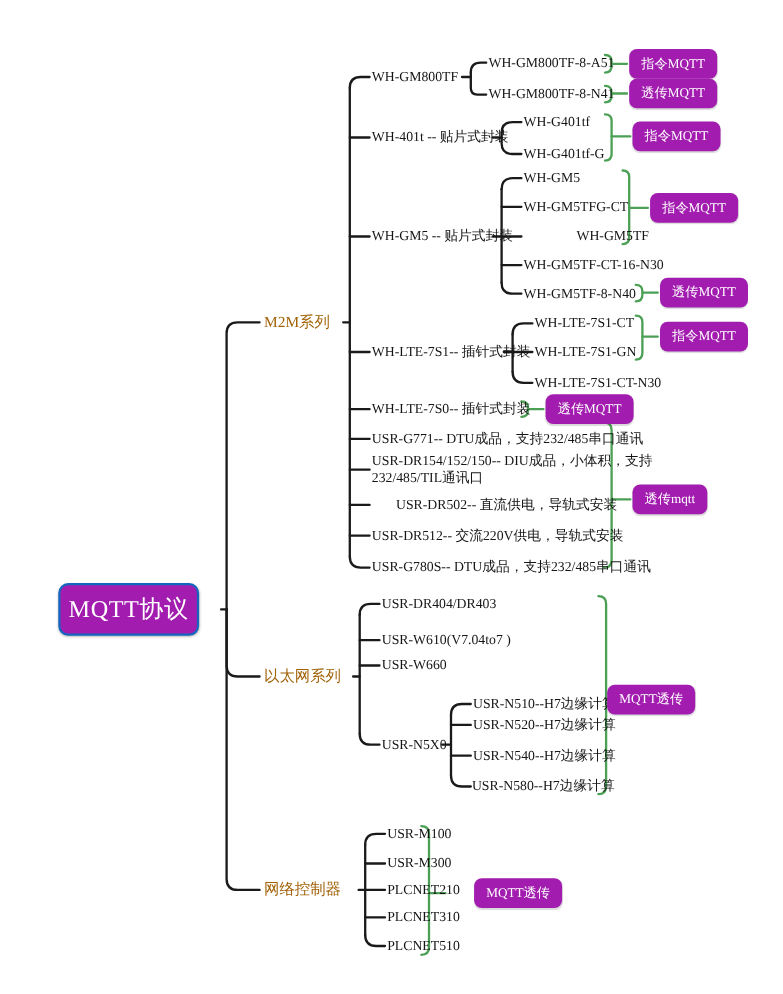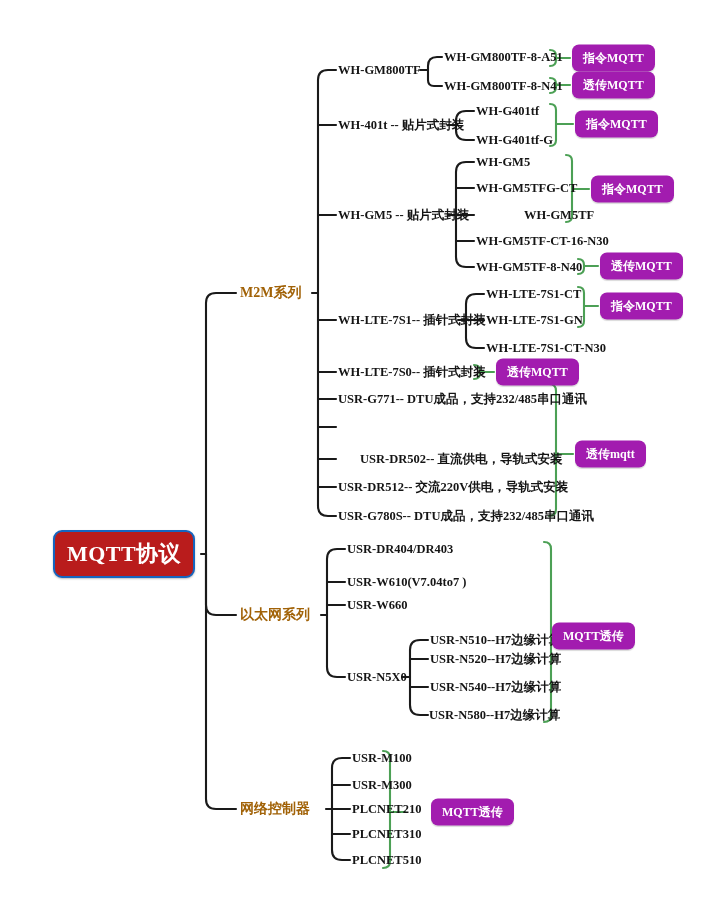--- a/index.html
+++ b/index.html
@@ -3,26 +3,26 @@
 <meta charset="utf-8">
 <style>
   html,body{margin:0;padding:0;background:#ffffff;}
   body{
     font-family:"Liberation Serif","DejaVu Serif",serif;
     width:712px;height:904px;position:relative;overflow:hidden;
   }
   #canvas{position:absolute;left:0;top:0;width:712px;height:904px;}
   svg.links{position:absolute;left:0;top:0;width:712px;height:904px;pointer-events:none;}
 
-  .node{position:absolute;white-space:nowrap;font-weight:bold;}
+  .node{position:absolute;white-space:nowrap;}
 
   
   .root{
-    left:53px;top:530px;width:142px;height:48px;
-    background:#b91c1c;border:2px solid #1565C0;border-radius:9px;
+    left:53px;top:530px;width:128px;height:48px;
+    background:#a21caf;border:2px solid #1565C0;border-radius:9px;
     box-sizing:border-box;
     display:flex;align-items:center;justify-content:center;
     color:#ffffff;font-size:22px;letter-spacing:0.5px;
     box-shadow:0 1px 2px rgba(0,0,0,.25);
   }
 
   
   .branch{
     font-size:14px;color:#a16207;
     transform:translateY(-50%);
@@ -217,20 +217,24 @@
   <div class="node leaf" style="left:486px;top:320px;">
     <span>WH-LTE-7S1-GN</span>
   </div>
   <div class="node leaf" style="left:486px;top:348px;">
     <span>WH-LTE-7S1-CT-N30</span>
   </div>
 
   <div class="node leaf" style="left:338px;top:399px;">
     <span>USR-G771-- DTU成品，支持232/485串口通讯</span>
   </div>
+  <div class="node leaf two-line" style="left:338px;top:427px;">
+    <div>USR-DR154/152/150-- DIU成品，小体积，支持</div>
+    <div>232/485/TIL通讯口</div>
+  </div>
   <div class="node leaf" style="left:338px;top:459px;margin-left:22px;">
     <span>USR-DR502-- 直流供电，导轨式安装</span>
   </div>
   <div class="node leaf" style="left:338px;top:487px;">
     <span>USR-DR512-- 交流220V供电，导轨式安装</span>
   </div>
   <div class="node leaf" style="left:338px;top:516px;">
     <span>USR-G780S-- DTU成品，支持232/485串口通讯</span>
   </div>
 

